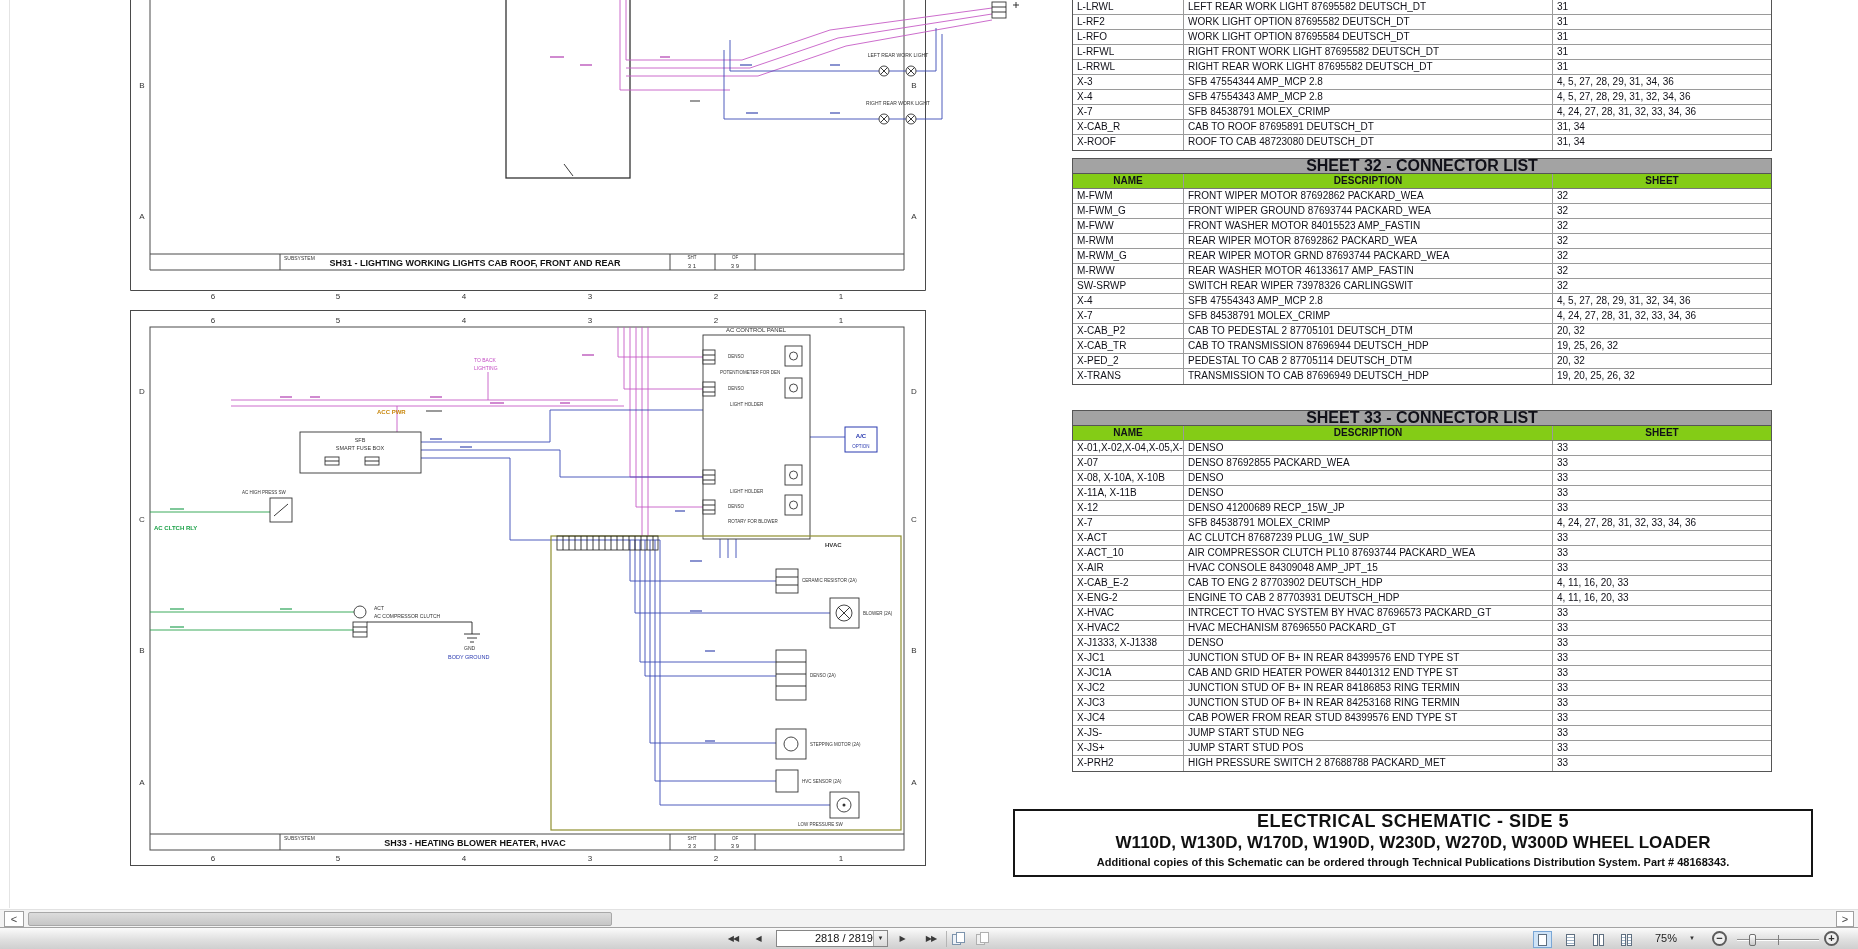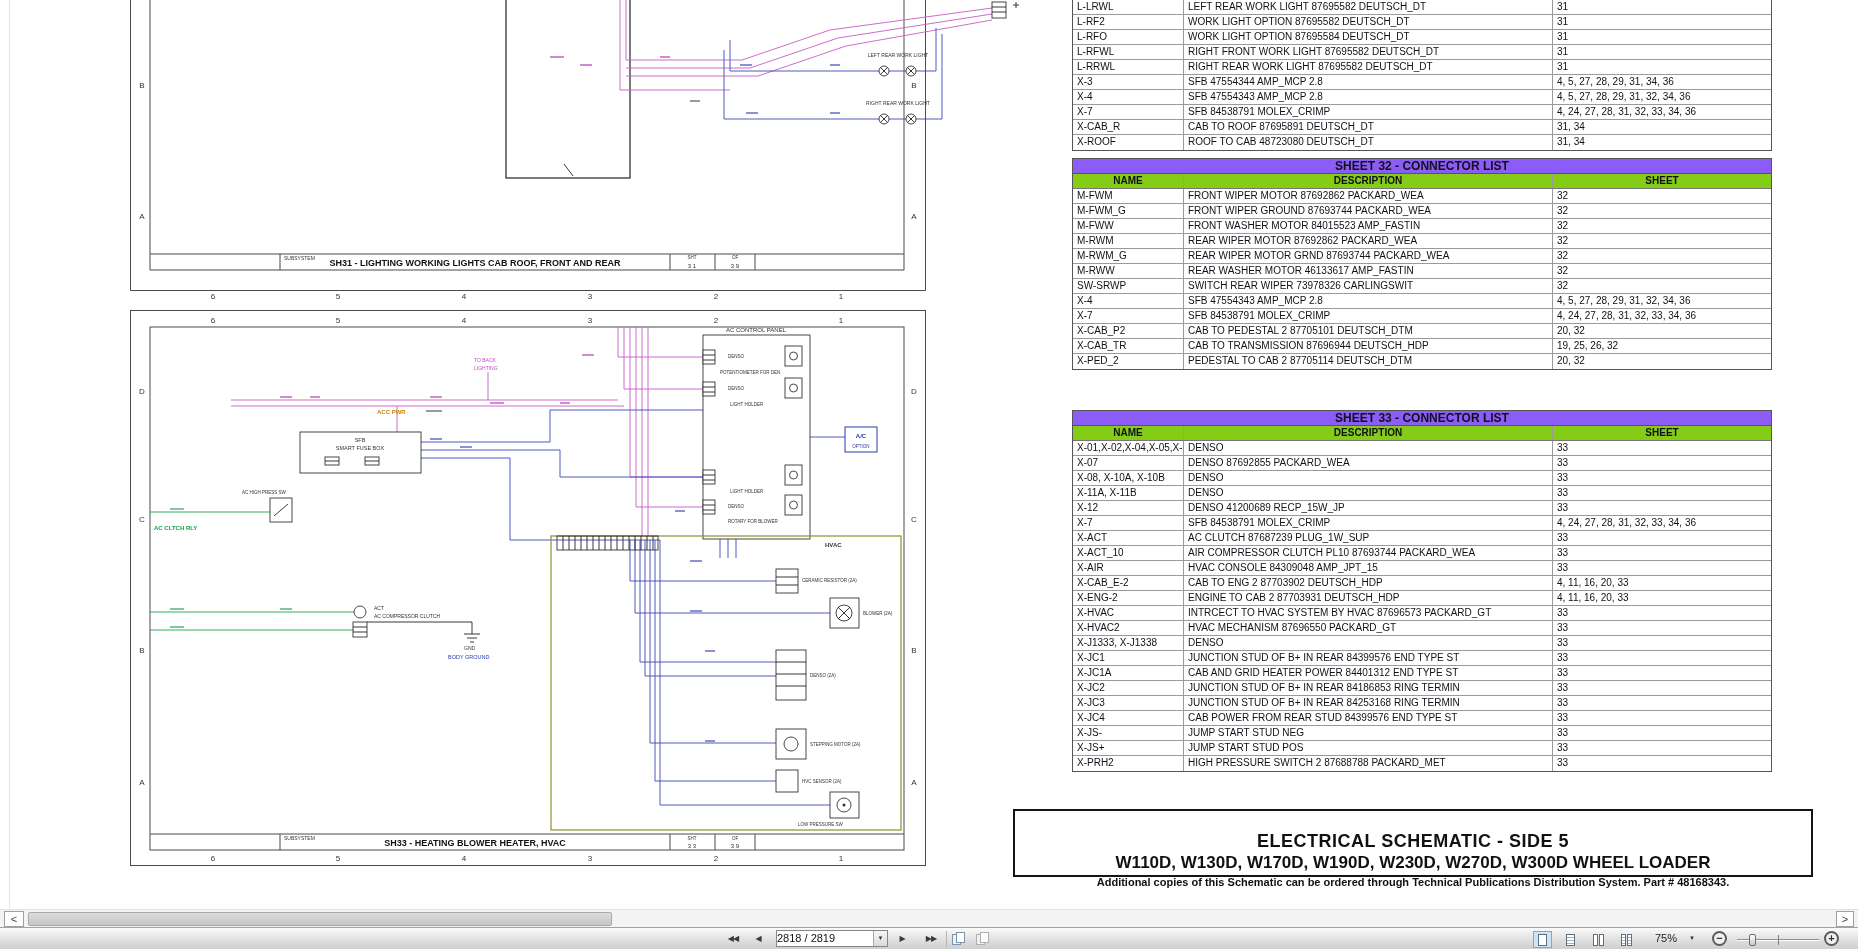--- a/index.html
+++ b/index.html
@@ -25,46 +25,46 @@
   .t6{font-size:6px;fill:#333}
   .t9{font-size:9px;fill:#111}
   .b{font-weight:bold}
   .mid{text-anchor:middle}
   .fmag{fill:#c44cc4}.fblu{fill:#2a3ab0}.fgrn{fill:#18a045}.forg{fill:#c8860a}
   .mtm{fill:#d08ad0}.mtb{fill:#8a93d0}.mtg{fill:#7fc89a}.mtk{fill:#9a9a9a}
 
   
   .ctable{position:absolute;left:1072px;width:700px;background:#fff;border:1px solid #555}
   .ctable.noTop{border-top:none}
-  .tband{height:15px;border-bottom:1px solid #555;font-size:12px;font-weight:bold;line-height:14px;text-align:center;color:#101018;background:#8b5cf6}
+  .tband{height:15px;border-bottom:1px solid #555;font-size:16px;font-weight:bold;line-height:14px;text-align:center;color:#101018;background:#a3a3a3}
   .thead{display:flex;height:15px;border-bottom:1px solid #777;background:#84cc16}
   .thead .tcell{font-weight:bold;text-align:center;padding:0}
   .trow{display:flex;height:15px;border-bottom:1px solid #9a9a9a;background:#fff}
   .trow:last-child,.thead:last-child{border-bottom:none}
   .tcell{font-size:10px;line-height:14px;color:#101018;padding:0 4px;white-space:nowrap;overflow:hidden;border-right:1px solid #9a9a9a}
   .c0{width:111px}.c1{width:369px}.c2{flex:1;border-right:none}
 
   
   #titleblock{position:absolute;left:1013px;top:809px;width:800px;height:68px;border:2px solid #151515;background:#fff;text-align:center}
-  #tb-l1{font-size:18px;font-weight:bold;margin-top:20px;letter-spacing:0.5px}
+  #tb-l1{font-size:18px;font-weight:bold;margin-top:0;letter-spacing:0.5px}
   #tb-l2{font-size:17px;font-weight:bold;margin-top:1px}
   #tb-l3{font-size:11px;font-weight:bold;margin-top:3px}
 
   
   #hscroll{position:absolute;left:0;top:909px;width:1858px;height:18px;background:#f3f3f3;border-top:1px solid #e2e2e2}
   #hthumb{position:absolute;left:28px;top:2px;width:584px;height:14px;background:linear-gradient(#dcdcdc,#c6c6c6);border:1px solid #a8a8a8;border-radius:2px}
   .sbtn{position:absolute;top:1px;width:20px;height:16px;background:#fff;border:1px solid #a0a0a0;font-size:11px;line-height:14px;text-align:center;color:#444}
   #sleft{left:4px}
   #sright{left:1836px;width:18px}
 
   
   #toolbar{position:absolute;left:0;top:927px;width:1858px;height:22px;background:linear-gradient(#fbfbfb,#e0e0e0 55%,#cfcfcf);border-top:1px solid #a3a3a3}
   .tbtn{position:absolute;top:4px;height:14px;font-size:8px;line-height:14px;text-align:center;color:#3a3a3a;letter-spacing:-1px}
   #pagebox{position:absolute;left:776px;top:2px;width:112px;height:17px;background:#fff;border:1px solid #868686;display:flex}
-  #pagebox .pval{flex:1;font-size:11px;line-height:15px;text-align:left;color:#111}
+  #pagebox .pval{flex:1;font-size:11px;line-height:15px;text-align:right;color:#111}
   #pagebox .pdd{width:14px;border-left:1px solid #aaa;background:linear-gradient(#f6f6f6,#dadada);font-size:6px;line-height:15px;text-align:center;color:#333}
   .sep{position:absolute;top:3px;width:1px;height:16px;background:#b5b5b5}
   .pgicon{position:absolute;top:4px;width:14px;height:14px}
   .pgicon .pA{position:absolute;left:0;top:2px;width:9px;height:11px;background:#eef2f7;border:1px solid #7d94ad}
   .pgicon .pB{position:absolute;left:4px;top:0;width:9px;height:11px;background:#fff;border:1px solid #7d94ad}
   .pgicon.dim .pA{border-color:#b0b0b0;background:#f0f0f0}
   .pgicon.dim .pB{border-color:#b0b0b0}
   .vwrap{position:absolute;top:3px;width:19px;height:17px;display:flex;align-items:center;justify-content:center;border:1px solid transparent}
   .vwrap.sel{background:#cfe3f6;border:1px solid #7aa7d6}
   .vp{background:#fff;border:1px solid #5f6f80}
@@ -518,20 +518,25 @@
         <div class="trow">
           <div class="tcell c0">X-CAB_TR</div>
           <div class="tcell c1">CAB TO TRANSMISSION 87696944 DEUTSCH_HDP</div>
           <div class="tcell c2">19, 25, 26, 32</div>
         </div>
         <div class="trow">
           <div class="tcell c0">X-PED_2</div>
           <div class="tcell c1">PEDESTAL TO CAB 2 87705114 DEUTSCH_DTM</div>
           <div class="tcell c2">20, 32</div>
         </div>
+        <div class="trow">
+          <div class="tcell c0">X-TRANS</div>
+          <div class="tcell c1">TRANSMISSION TO CAB 87696949 DEUTSCH_HDP</div>
+          <div class="tcell c2">19, 20, 25, 26, 32</div>
+        </div>
       </div>
   </div>
 
   <div class="ctable" style="top:410px">
     <div class="tband">SHEET 33 - CONNECTOR LIST</div>
     <div class="thead">
       <div class="tcell c0">NAME</div>
       <div class="tcell c1">DESCRIPTION</div>
       <div class="tcell c2">SHEET</div>
     </div>

